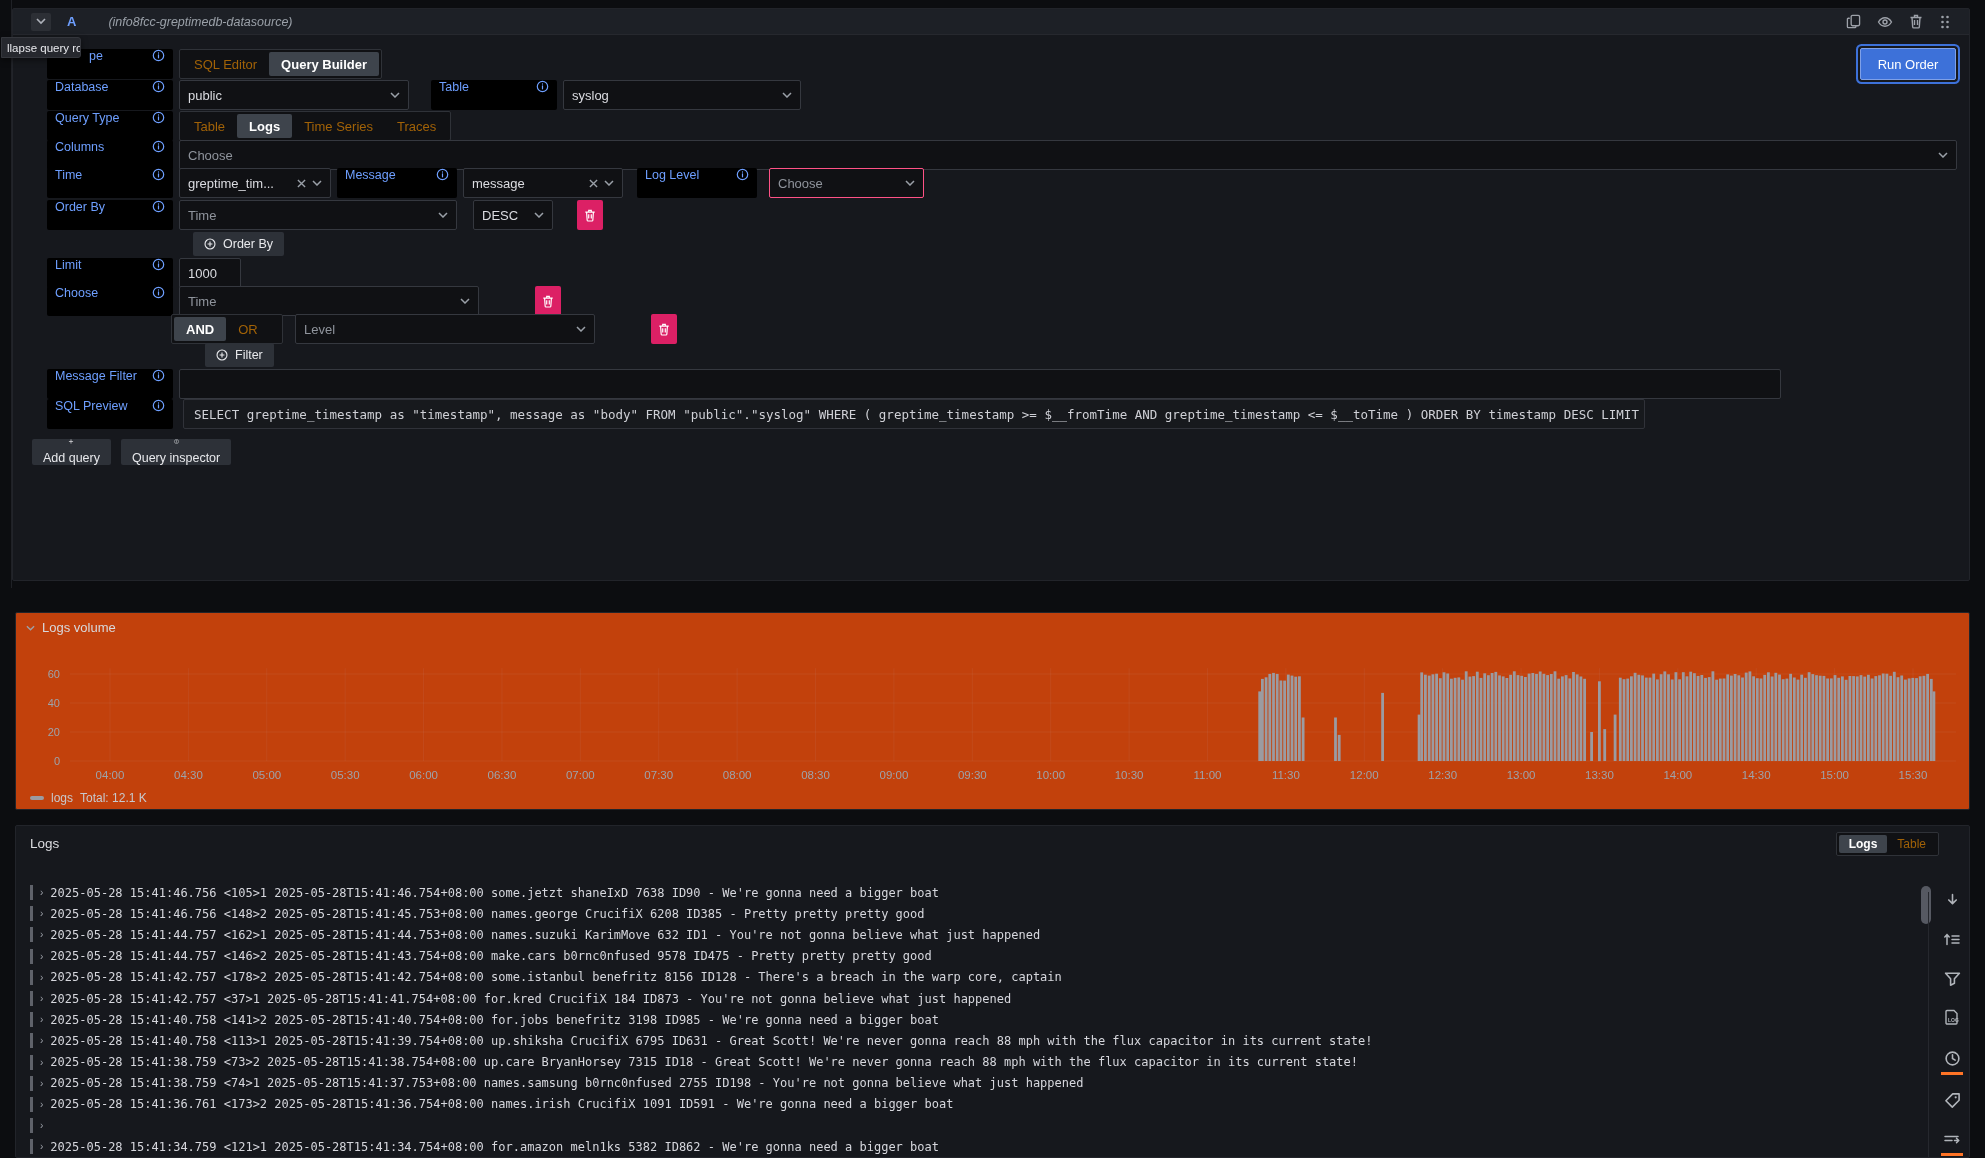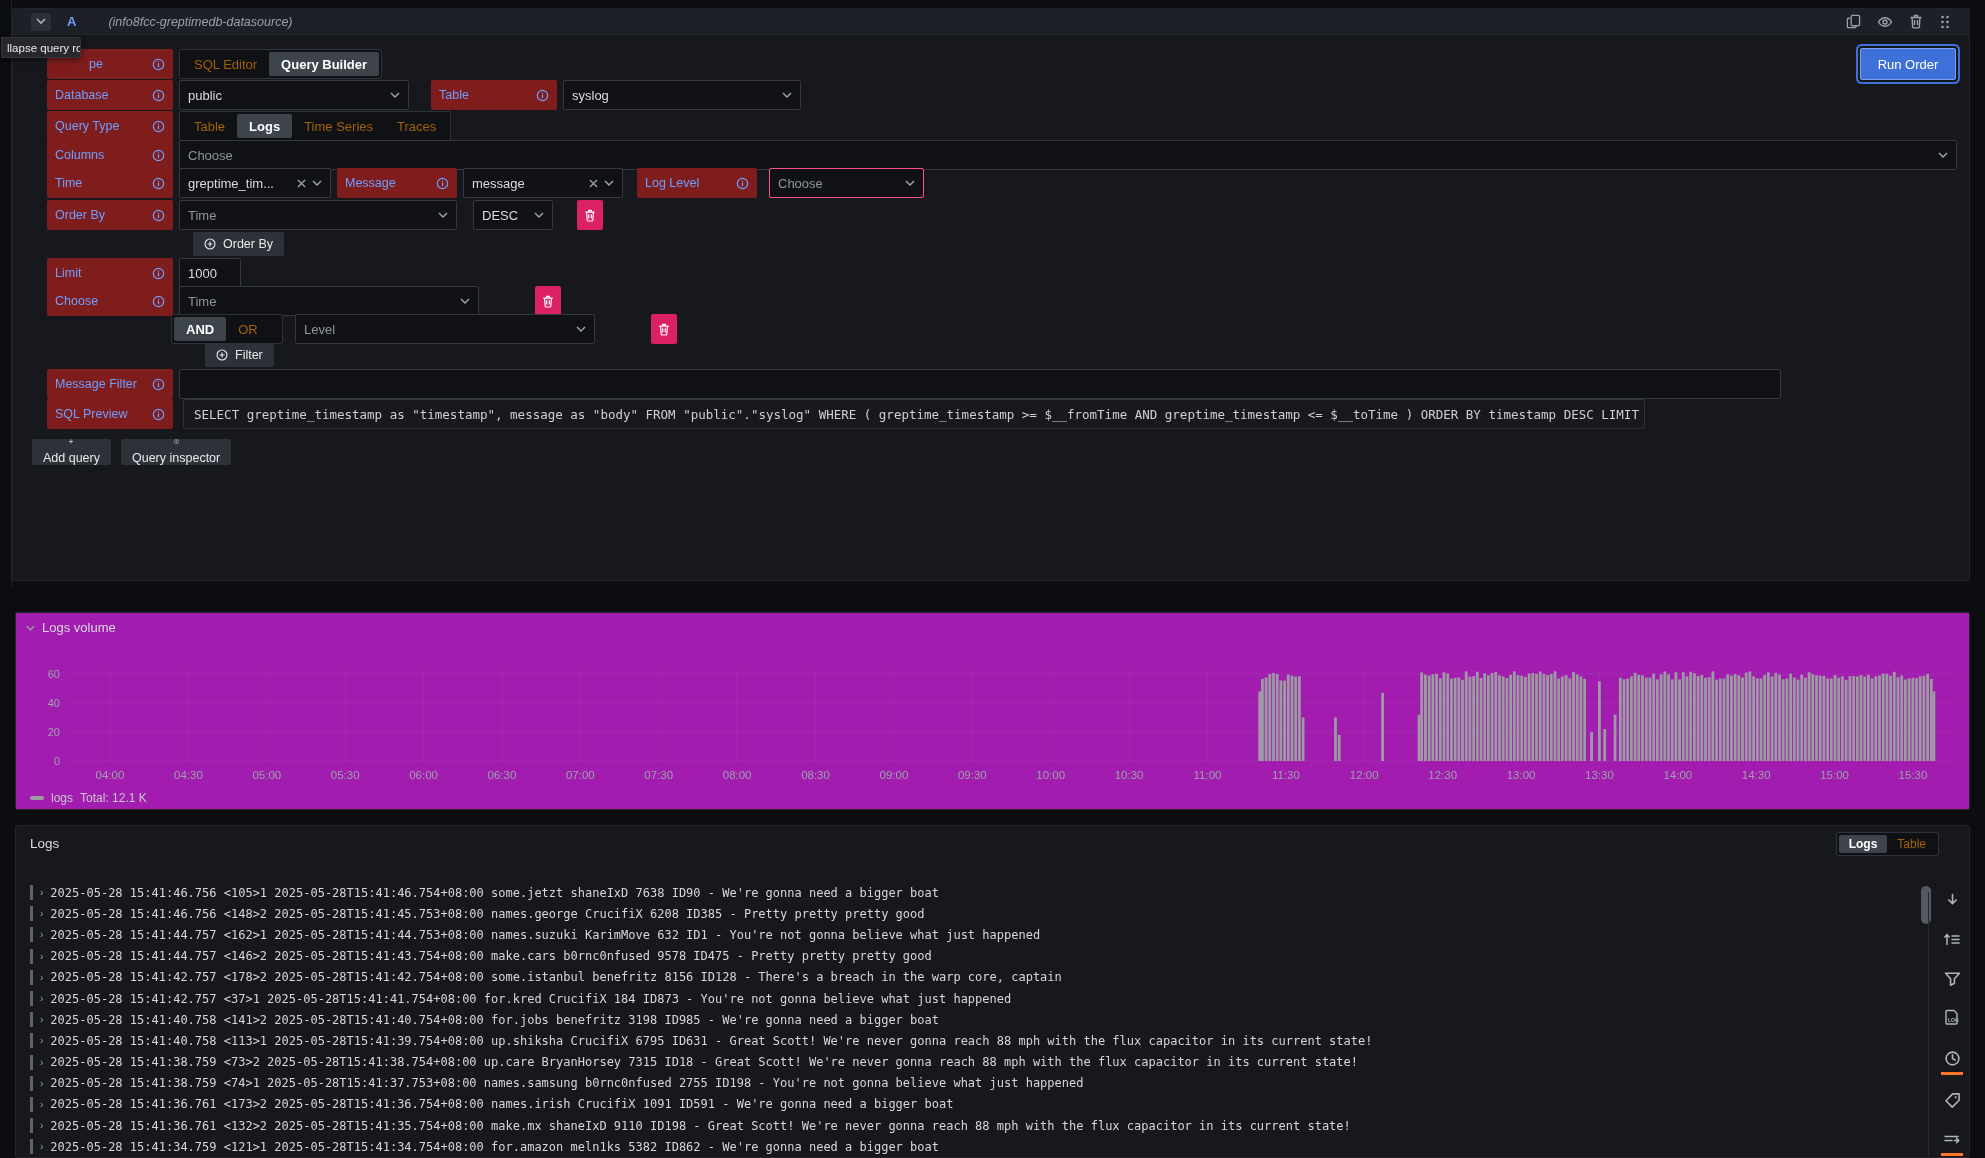--- a/index.html
+++ b/index.html
@@ -27,21 +27,21 @@
   .header-actions { margin-left:auto; display:flex; align-items:center; gap:16px; padding-right:8px; }
   .hicon { background:none; border:none; color:#9da1a9; cursor:pointer; display:flex; }
 
   .tooltip { position:absolute; left:-12px; top:28px; width:80px; height:21px; z-index:50;
              background:#26282e; border:1px solid #34363c; border-radius:0 3px 3px 0;
              color:#e9eaee; font-size:11.5px; display:flex; align-items:center;
              padding-left:5px; white-space:nowrap; overflow:hidden;
              box-shadow:0 2px 6px rgba(0,0,0,.5); }
 
   .frow { position:absolute; display:flex; align-items:stretch; height:30px; }
-  .chip { background:#7f1d1d; display:flex; align-items:center; padding:0 8px 0 8px;
+  .chip { background:#000000; display:flex; padding:0 8px 0 8px;
           border-radius:2px; }
   .chip .lbl { color:#6e9fff; font-size:12.5px; font-weight:500; }
   .chip .info { margin-left:auto; }
   .chip-main { width:126px; }
   .info { display:flex; }
   .gap6 { width:6px; }
 
   .sel { background:#101114; border:1px solid #35383f; border-radius:2px;
          display:flex; align-items:center; padding:0 8px; font-size:13px; color:#dbdce1; }
   .sel .ph { color:#8f949c; }
@@ -71,21 +71,21 @@
   .run-query { position:absolute; top:39px; right:13px; width:96px; height:32px;
                background:#3d71d9; color:#fff; border:1px solid #7ea0e8; border-radius:2px;
                font-size:13px; font-weight:500; cursor:pointer;
                box-shadow:0 0 0 2px #16181d, 0 0 0 4px #3d71d9; }
 
   .footer-btns { position:absolute; left:19px; top:430px; display:flex; gap:10px; }
   .footer-btns .btn-sec { height:26px;flex-direction:column; }
 
   
   .volume-panel { position:absolute; left:15px; top:612px; width:1955px; height:198px;
-                  background:#a21caf; border:1px solid #22242a; border-radius:2px; }
+                  background:#c2410c; border:1px solid #22242a; border-radius:2px; }
   .vp-title { position:absolute; left:10px; top:7px; display:flex; align-items:center; gap:7px;
               font-size:13px; font-weight:500; color:#d8d9dd; cursor:pointer; }
   .vp-title svg { color:#9da1a9; }
   .chart-wrap { position:absolute; left:0; top:28px; width:1949px; height:146px; }
   .legend { position:absolute; left:14px; top:178px; display:flex; align-items:center; gap:7px;
             font-size:12px; color:#c7c9ce; }
   .legend .swatch { width:14px; height:4px; border-radius:2px; }
 
   
   .logs-panel { position:absolute; left:15px; top:825px; width:1955px; height:333px;
@@ -778,21 +778,20 @@
           <span class="txt">2025-05-28 15:41:38.759 &lt;74&gt;1 2025-05-28T15:41:37.753+08:00 names.samsung b0rnc0nfused 2755 ID198 - You're not gonna believe what just happened</span>
         </div>
         <div class="log-row">
           <span class="lvl-bar"></span>
           <span class="chev">›</span>
           <span class="txt">2025-05-28 15:41:36.761 &lt;173&gt;2 2025-05-28T15:41:36.754+08:00 names.irish CrucifiX 1091 ID591 - We're gonna need a bigger boat</span>
         </div>
         <div class="log-row">
           <span class="lvl-bar"></span>
           <span class="chev">›</span>
-          <span class="txt">2025-05-28 15:41:36.761 &lt;132&gt;2 2025-05-28T15:41:35.754+08:00 make.mx shaneIxD 9110 ID198 - Great Scott! We're never gonna reach 88 mph with the flux capacitor in its current state!</span>
         </div>
         <div class="log-row">
           <span class="lvl-bar"></span>
           <span class="chev">›</span>
           <span class="txt">2025-05-28 15:41:34.759 &lt;121&gt;1 2025-05-28T15:41:34.754+08:00 for.amazon meln1ks 5382 ID862 - We're gonna need a bigger boat</span>
         </div>
       </div>
     <div class="scrollbar">
       <div class="scroll-thumb"></div>
     </div>

